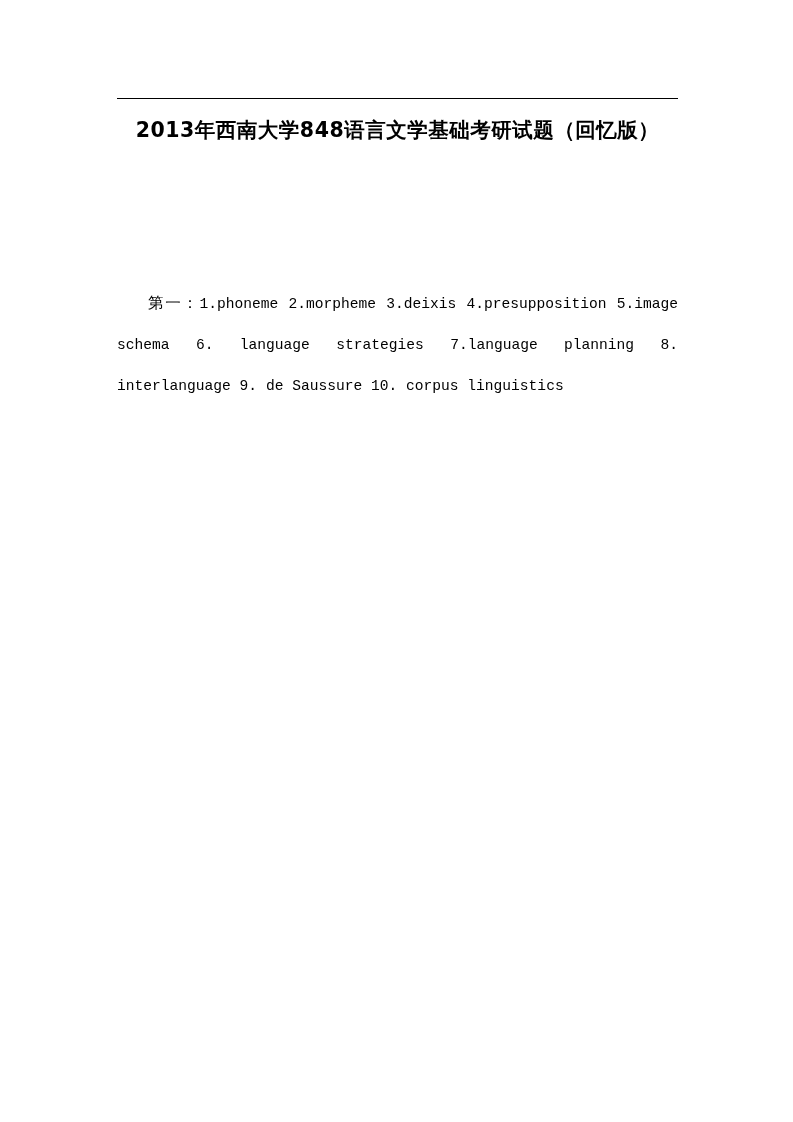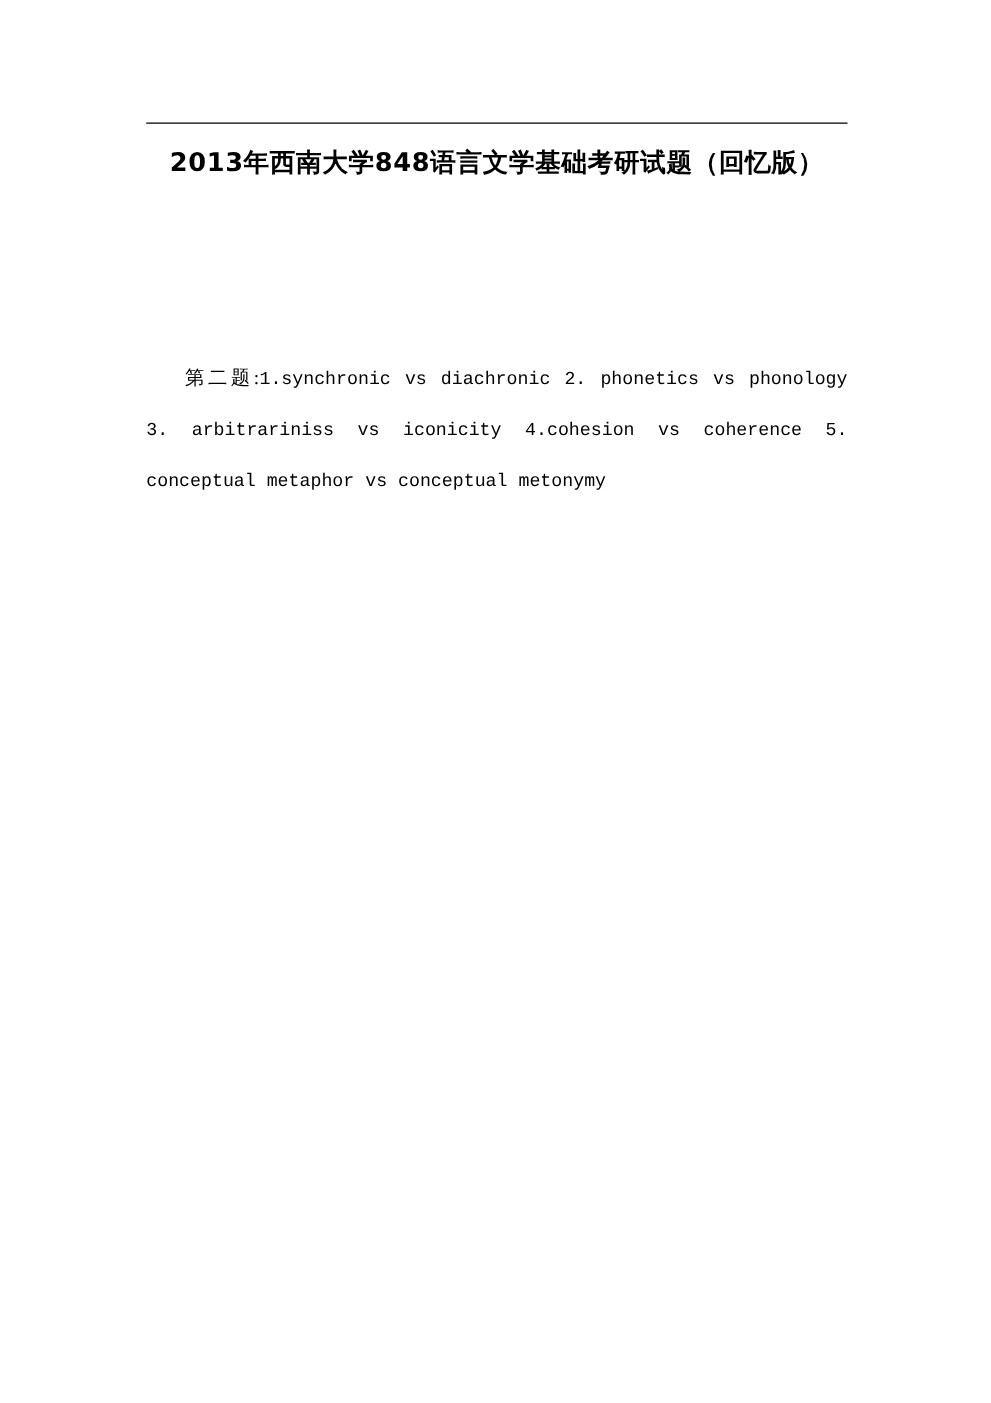--- a/index.html
+++ b/index.html
@@ -73,20 +73,20 @@
 <div class="page">
   <div class="content">
 
     <div class="title-rule"></div>
 
     <h1 class="doc-title">2013年西南大学848语言文学基础考研试题（回忆版）</h1>
 
     <div class="body-block">
 
 
+      <p class="para">
+        <span class="cjk">第一：</span><span class="mono">1.phoneme 2.morpheme 3.deixis 4.presupposition 5.image schema 6. language strategies 7.language planning 8. interlanguage 9. de Saussure 10. corpus linguistics</span>
+      </p>
 
-      <p class="para">
-        <span class="cjk">第二题:</span><span class="mono">1.synchronic  vs  diachronic 2. phonetics  vs   phonology 3. arbitrariniss   vs    iconicity  4.cohesion  vs  coherence  5. conceptual metaphor   vs  conceptual metonymy</span>
-      </p>
 
     </div>
   </div>
 </div>
 
 </body></html>

